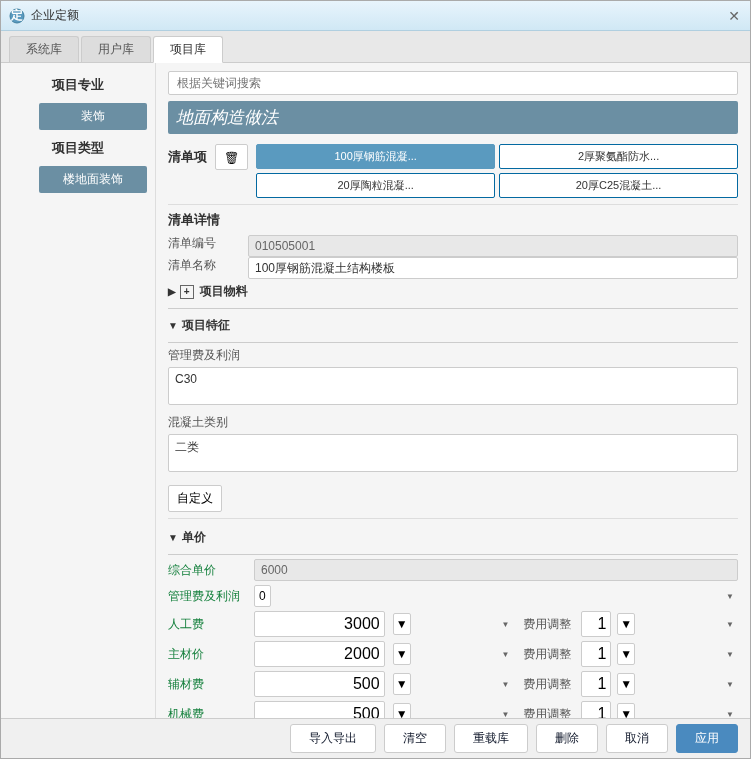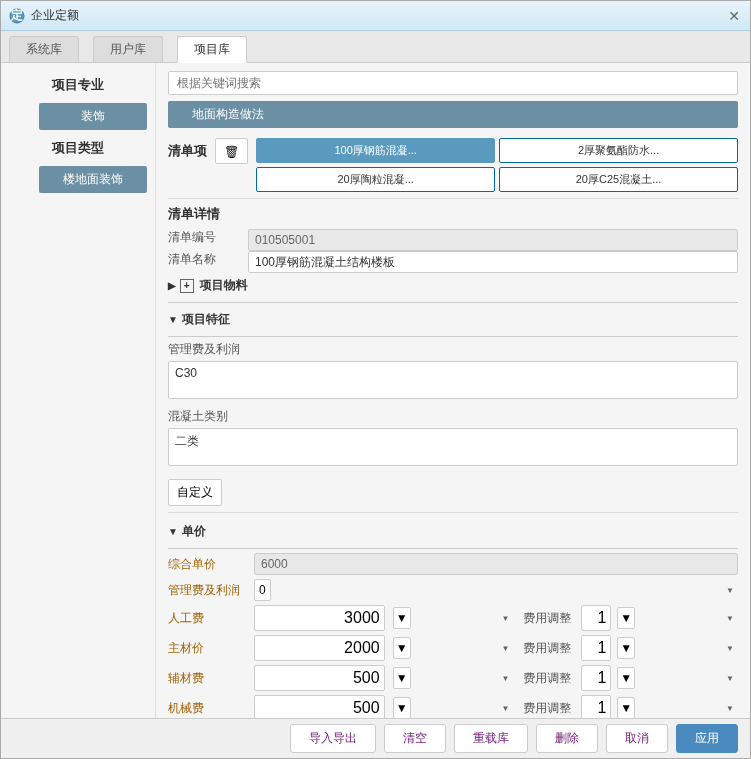--- a/index.html
+++ b/index.html
@@ -3,55 +3,55 @@
   <meta charset="utf-8">
   <style>
     * { box-sizing: border-box; margin: 0; padding: 0; font-family: "Microsoft YaHei", "SimHei", Arial, sans-serif; font-size: 12px; }
     body { background: #f0f0f0; width: 751px; height: 759px; overflow: hidden; }
     .window { width: 751px; height: 759px; background: #f5f5f5; border: 1px solid #aaa; display: flex; flex-direction: column; }
     .title-bar { background: linear-gradient(to bottom, #e8f4fc, #d0e8f5); height: 30px; display: flex; align-items: center; padding: 0 8px; border-bottom: 1px solid #b0cfe0; flex-shrink: 0; }
     .title-bar-icon { width: 16px; height: 16px; margin-right: 6px; }
     .title-bar-text { font-size: 12px; color: #333; flex: 1; }
     .close-btn { width: 16px; height: 16px; cursor: pointer; color: #666; font-size: 14px; display: flex; align-items: center; justify-content: center; }
     .tab-bar { background: #e8e8e8; height: 32px; display: flex; align-items: flex-end; padding: 0 8px; border-bottom: 1px solid #ccc; flex-shrink: 0; }
-    .tab { padding: 4px 16px; border: 1px solid #ccc; border-bottom: none; border-radius: 3px 3px 0 0; cursor: pointer; background: #ddd; color: #555; margin-right: 14px; font-size: 12px; }
+    .tab { padding: 4px 16px; border: 1px solid #ccc; border-bottom: none; border-radius: 3px 3px 0 0; cursor: pointer; background: #ddd; color: #555; margin-right: 2px; font-size: 12px; }
     .tab.active { background: #fff; color: #333; border-bottom: 1px solid #fff; margin-bottom: -1px; z-index: 1; }
     .main-content { display: flex; flex: 1; overflow: hidden; }
     .left-panel { width: 155px; background: #f5f5f5; border-right: 1px solid #ddd; padding: 8px; flex-shrink: 0; display: flex; flex-direction: column; gap: 4px; }
     .nav-item { background: #6b8fa3; color: #fff; padding: 5px 8px; text-align: center; border-radius: 2px; cursor: pointer; font-size: 12px; margin-left: 30px; }
     .nav-item-outline { color: #333; padding: 5px 8px; text-align: center; border-radius: 2px; cursor: pointer; font-size: 13px; font-weight: bold; }
     .right-panel { flex: 1; padding: 8px 12px; overflow-y: auto; display: flex; flex-direction: column; gap: 6px; }
     .search-box { width: 100%; padding: 4px 8px; border: 1px solid #ccc; border-radius: 2px; background: #fff; color: #aaa; font-size: 12px; }
-    .list-item { background: #6b8fa3; color: #fff; padding: 5px 24px; border-radius: 2px; cursor: pointer; font-size: 12px; }
+    .list-item { background: #6b8fa3; color: #fff; padding: 5px 8px; border-radius: 2px; cursor: pointer; font-size: 17px; font-style: italic; }
     .qingdan-section { display: flex; align-items: flex-start; gap: 8px; margin-top: 4px; }
     .qingdan-label { font-size: 13px; font-weight: bold; color: #333; white-space: nowrap; padding-top: 4px; }
     .qingdan-grid { display: grid; grid-template-columns: 1fr 1fr; gap: 4px; flex: 1; }
     .qingdan-btn { border: 1px solid #0369a1; background: #fff; padding: 4px 6px; border-radius: 2px; cursor: pointer; font-size: 11px; color: #333; white-space: nowrap; overflow: hidden; text-overflow: ellipsis; }
     .qingdan-btn.selected { background: #5a9abf; color: #fff; border-color: #5a9abf; }
     .trash-btn { border: 1px solid #ccc; background: #fff; padding: 4px 8px; border-radius: 2px; cursor: pointer; font-size: 14px; }
     .detail-section { border-top: 1px solid #ddd; padding-top: 6px; }
     .detail-title { font-size: 13px; font-weight: bold; color: #333; margin-bottom: 6px; }
     .field-row { display: flex; align-items: flex-start; margin-bottom: 0; }
     .field-label { width: 80px; color: #555; font-size: 12px; flex-shrink: 0; }
     .field-input { flex: 1; padding: 3px 6px; border: 1px solid #ccc; border-radius: 2px; background: #fff; font-size: 12px; color: #333; }
     .field-input.readonly { background: #e8e8e8; color: #666; }
     .collapsible-header { display: flex; align-items: center; gap: 4px; font-size: 13px; font-weight: bold; color: #333; cursor: pointer; padding: 4px 0; }
     .triangle { font-size: 10px; color: #333; }
     .section-divider { border: none; border-top: 1px solid #ccc; margin: 4px 0; }
     .textarea-field { width: 100%; padding: 4px 6px; border: 1px solid #ccc; border-radius: 2px; background: #fff; font-size: 12px; color: #333; resize: none; min-height: 36px; }
     .custom-btn { border: 1px solid #ccc; background: #fff; padding: 4px 8px; border-radius: 2px; cursor: pointer; font-size: 12px; margin-top: 4px; }
     .unit-row { display: flex; align-items: center; gap: 6px; margin-bottom: 4px; }
-    .unit-label { width: 80px; color: #a16207; font-size: 12px; flex-shrink: 0; }
+    .unit-label { width: 80px; color: #15803d; font-size: 12px; flex-shrink: 0; }
     .unit-input { flex: 1; padding: 3px 6px; border: 1px solid #ccc; border-radius: 2px; background: #e8e8e8; font-size: 12px; color: #666; }
     .unit-select { flex: 1; padding: 3px 4px; border: 1px solid #ccc; border-radius: 2px; background: #fff; font-size: 12px; cursor: pointer; appearance: none; -webkit-appearance: none; }
     .unit-select-wrap { flex: 1; position: relative; }
     .unit-select-wrap::after { content: '▼'; position: absolute; right: 4px; top: 50%; transform: translateY(-50%); font-size: 8px; color: #666; pointer-events: none; }
     .half-input { width: 50px; padding: 3px 4px; border: 1px solid #ccc; border-radius: 2px; background: #fff; font-size: 16px; text-align: right; }
     .bottom-bar { height: 40px; background: #f0f0f0; border-top: 1px solid #ccc; display: flex; align-items: center; justify-content: flex-end; gap: 8px; padding: 0 12px; flex-shrink: 0; }
-    .bottom-btn { padding: 5px 18px; border: 1px solid #ccc; background: #fff; border-radius: 3px; cursor: pointer; font-size: 12px; color: #701a75; }
+    .bottom-btn { padding: 5px 18px; border: 1px solid #ccc; background: #fff; border-radius: 3px; cursor: pointer; font-size: 12px; color: #0f172a; }
     .bottom-btn.primary { background: #4a8abf; color: #fff; border-color: #4a8abf; }
     .plus-badge { display: inline-block; width: 14px; height: 14px; border: 1px solid #666; text-align: center; line-height: 12px; font-size: 10px; margin-right: 2px; }
   </style>
 </head>
 <body>
 
 <div class="window">
 
   <div class="title-bar">
     <svg class="title-bar-icon" viewBox="0 0 16 16">

